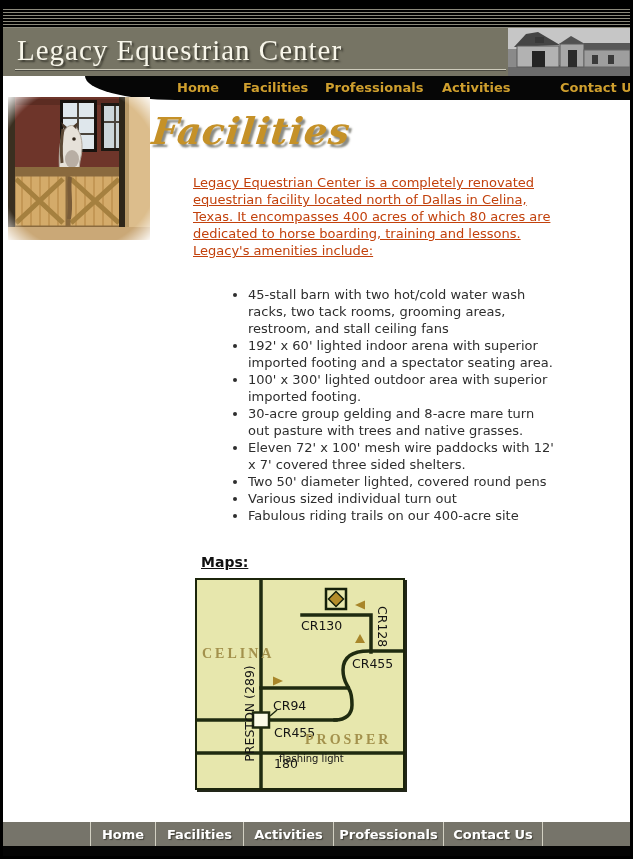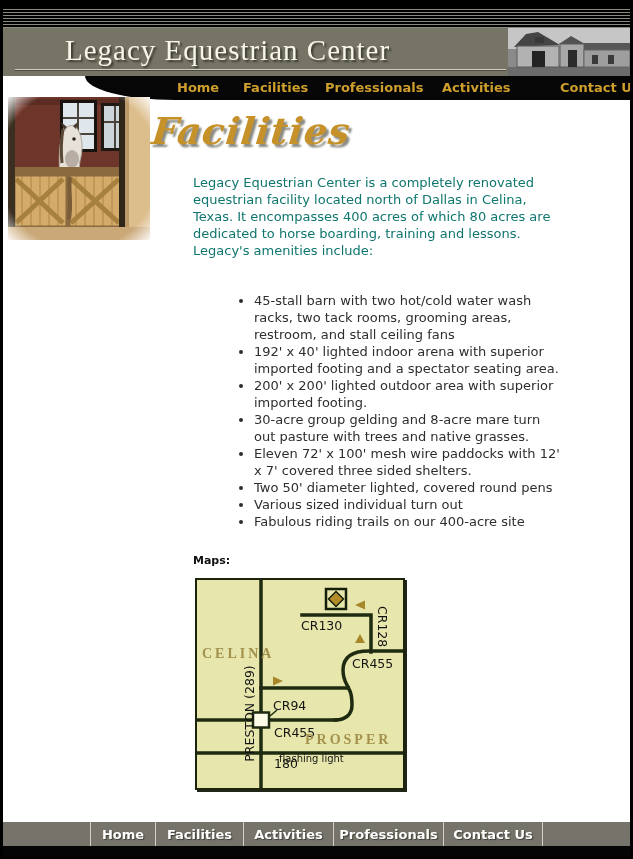--- a/index.html
+++ b/index.html
@@ -14,21 +14,20 @@
   .pinstripes{position:absolute;top:0;left:0;right:0;height:25px;background:#000;}
   .pinstripes::after{content:"";position:absolute;left:0;right:0;top:6px;height:20px;
     background:repeating-linear-gradient(to bottom,#8b897b 0 1px,#000 1px 3px);}
   
   .banner{position:absolute;top:25px;left:0;width:505px;height:48px;background:#767464;}
   .banner .title{
     position:absolute;left:14px;top:6px;
     font-family:"Liberation Serif","DejaVu Serif",serif;
     font-size:29px;color:#f8f6ea;letter-spacing:1px;white-space:nowrap;
     text-shadow:2px 2px 2px #3a392f;
-    margin-left:48px;
   }
   .banner .underline{position:absolute;left:12px;right:2px;bottom:6px;height:1px;
     background:#cfcdbd;box-shadow:0 1px 0 #4a4940;}
   .building-photo{position:absolute;top:25px;left:505px;width:122px;height:48px;}
   
   .navrow{position:absolute;top:73px;left:0;right:0;height:24px;background:#fff;}
   .navbar-black{position:absolute;top:0;bottom:0;left:82px;right:0;background:#060606;
     border-bottom-left-radius:90px 24px;}
   .topnav-link{position:absolute;top:4px;font-size:13px;font-weight:bold;
     color:#cf9f2e;white-space:nowrap;cursor:pointer;text-decoration:none;}
@@ -38,25 +37,25 @@
   .script-heading{
     position:absolute;left:149px;top:106px;
     font-family:"DejaVu Serif","Liberation Serif",serif;
     font-style:italic;font-weight:bold;font-size:37px;letter-spacing:1px;
     color:#c59128;transform:skewX(-6deg);
     text-shadow:3px 3px 2px rgba(110,110,100,0.8);
     white-space:nowrap;
   }
   
   .intro{position:absolute;left:190px;top:171px;width:376px;
-    font-size:13px;line-height:17px;color:#0f766e;}
-  .amenities{position:absolute;left:190px;top:272px;width:352px;margin:17px;
+    font-size:13px;line-height:17px;color:#c2410c;text-decoration:underline;}
+  .amenities{position:absolute;left:190px;top:272px;width:352px;margin:11px;
     padding:0 0 0 44px;list-style:disc;font-size:13px;line-height:17px;color:#2e2e2e;}
   .amenities li{margin:0;padding:0;}
-  .maps-label{position:absolute;left:190px;top:551px;font-size:11px;font-weight:bold;color:#111;}
+  .maps-label{position:absolute;left:198px;top:551px;font-size:14px;font-weight:bold;color:#111;text-decoration:underline;}
   
   .map{position:absolute;left:192px;top:575px;width:210px;height:212px;
     background:#e7e7ad;border:2px solid #1c250b;box-shadow:2px 2px 0 rgba(10,14,0,0.9);}
   .map svg{position:absolute;left:0;top:0;}
   .map-label{position:absolute;font-size:12.5px;color:#141414;white-space:nowrap;}
   .map-label.small{font-size:10px;margin-top:48px;}
   .town{position:absolute;font-family:"Liberation Serif","DejaVu Serif",serif;
     font-size:14px;color:#a3914c;letter-spacing:3px;white-space:nowrap;font-weight:bold;}
   .vert-rl{writing-mode:vertical-rl;}
   .preston-label{position:absolute;left:-16px;top:126px;width:136px;text-align:center;
@@ -148,22 +147,22 @@
       <rect width="142" height="143" fill="url(#vig)"></rect>
     </svg>
   </div>
 
   <div class="script-heading">Facilities</div>
 
   <div class="intro">Legacy Equestrian Center is a completely renovated equestrian facility located north of Dallas in Celina, Texas. It encompasses 400 acres of which 80 acres are dedicated to horse boarding, training and lessons. Legacy's amenities include:</div>
 
   <ul class="amenities">
     <li>45-stall barn with two hot/cold water wash racks, two tack rooms, grooming areas, restroom, and stall ceiling fans</li>
-    <li>192' x 40' lighted indoor arena with superior imported footing and a spectator seating area.</li>
-    <li>200' x 200' lighted outdoor area with superior imported footing.</li>
+    <li>192' x 60' lighted indoor arena with superior imported footing and a spectator seating area.</li>
+    <li>100' x 300' lighted outdoor area with superior imported footing.</li>
     <li>30-acre group gelding and 8-acre mare turn out pasture with trees and native grasses.</li>
     <li>Eleven 72' x 100' mesh wire paddocks with 12' x 7' covered three sided shelters.</li>
     <li>Two 50' diameter lighted, covered round pens</li>
     <li>Various sized individual turn out</li>
     <li>Fabulous riding trails on our 400-acre site</li>
   </ul>
 
   <div class="maps-label">Maps:</div>
 
   <div class="map">

